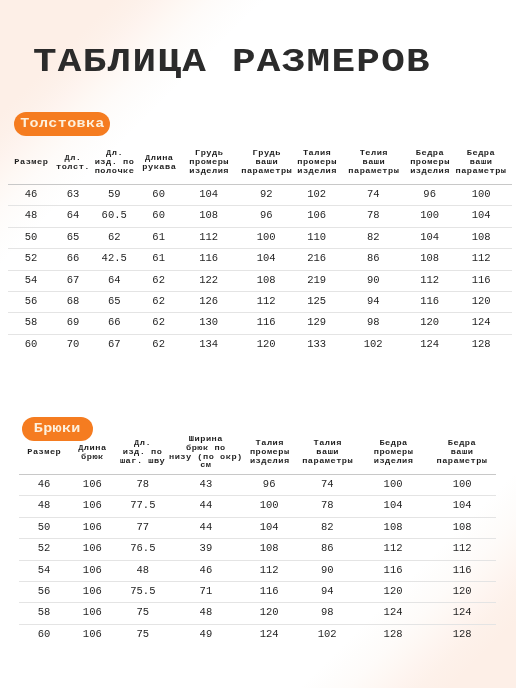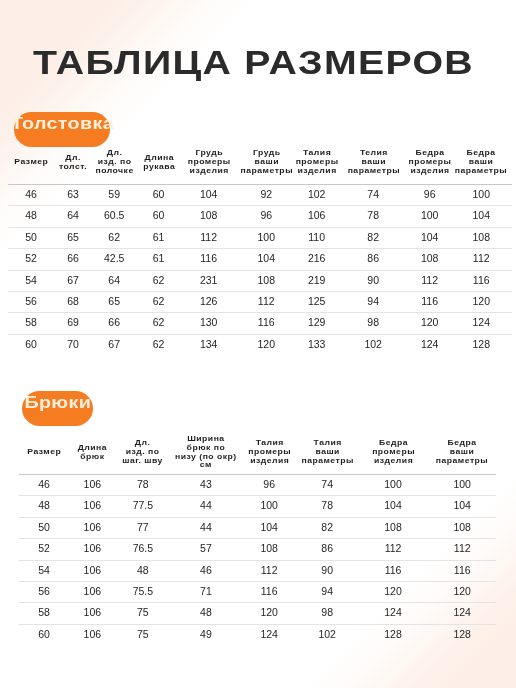--- a/index.html
+++ b/index.html
@@ -9,34 +9,34 @@
     font-family:"Liberation Sans",sans-serif;
     background:#ffffff;
   }
   #bg{position:absolute;left:0;top:0;width:516px;height:688px;z-index:0;
     background:linear-gradient(135deg,
       #fdefe7 0%, #fdefe7 9.5%, #fdf1ea 11.5%, #fef4ef 13.5%, #fef8f4 15.5%,
       #fefbf9 17.5%, #fefdfc 19.5%, #ffffff 22%,
       #ffffff 82%, #fefdfc 84%, #fefbf9 86%, #fef8f4 88%, #fef4ef 90%,
       #fdf1ea 92%, #fdefe7 94.5%, #fdefe7 100%);
   }
-  #page{position:relative;z-index:1;width:516px;height:688px;}
+  #page{position:relative;z-index:1;width:516px;height:688px;font-family:Liberation Mono, monospace;}
   .title{
     margin:0;position:absolute;left:33px;top:49px;
     font-size:33px;font-weight:700;letter-spacing:1.1px;
     color:#2b2b2b;line-height:28px;white-space:nowrap;
     transform-origin:0 0;transform:scaleX(1.19);
   }
   .badge-wrap{position:absolute;}
   .bw-hoodie{left:14px;top:112px;}
-  .bw-pants{left:22px;top:391px;}
+  .bw-pants{left:22px;top:417px;}
   .badge{
     display:block;background:#F57C20;color:#FDF0DC;
-    border-radius:999px;font-size:17px;font-weight:700;letter-spacing:0.3px;
-    height:35px;line-height:21.5px;text-align:center;
+    border-radius:999px;font-size:13px;font-weight:700;letter-spacing:0.3px;
+    height:24px;line-height:21.5px;text-align:center;
     white-space:nowrap;
   }
   .badge span{display:inline-block;transform:scaleX(1.16);position:relative;top:0.5px;}
   .bw-hoodie .badge{width:96px;}
   .bw-pants .badge{width:71px;}
   .tbl{position:absolute;border-collapse:collapse;table-layout:fixed;}
   .tbl-hoodie{left:8px;width:504px;top:140px;}
   .tbl-pants{left:19px;width:477px;top:430px;}
   .tbl th,.tbl td{padding:0;text-align:center;color:#1f1f1f;}
   .tbl thead th{font-size:8px;font-weight:700;line-height:8.7px;vertical-align:middle;
@@ -254,21 +254,21 @@
         <td>
             <span>67</span>
           </td>
         <td>
             <span>64</span>
           </td>
         <td>
             <span>62</span>
           </td>
         <td>
-            <span>231</span>
+            <span>122</span>
           </td>
         <td>
             <span>108</span>
           </td>
         <td>
             <span>219</span>
           </td>
         <td>
             <span>90</span>
           </td>
@@ -516,21 +516,21 @@
         <td>
             <span>52</span>
           </td>
         <td>
             <span>106</span>
           </td>
         <td>
             <span>76.5</span>
           </td>
         <td>
-            <span>57</span>
+            <span>39</span>
           </td>
         <td>
             <span>108</span>
           </td>
         <td>
             <span>86</span>
           </td>
         <td>
             <span>112</span>
           </td>

